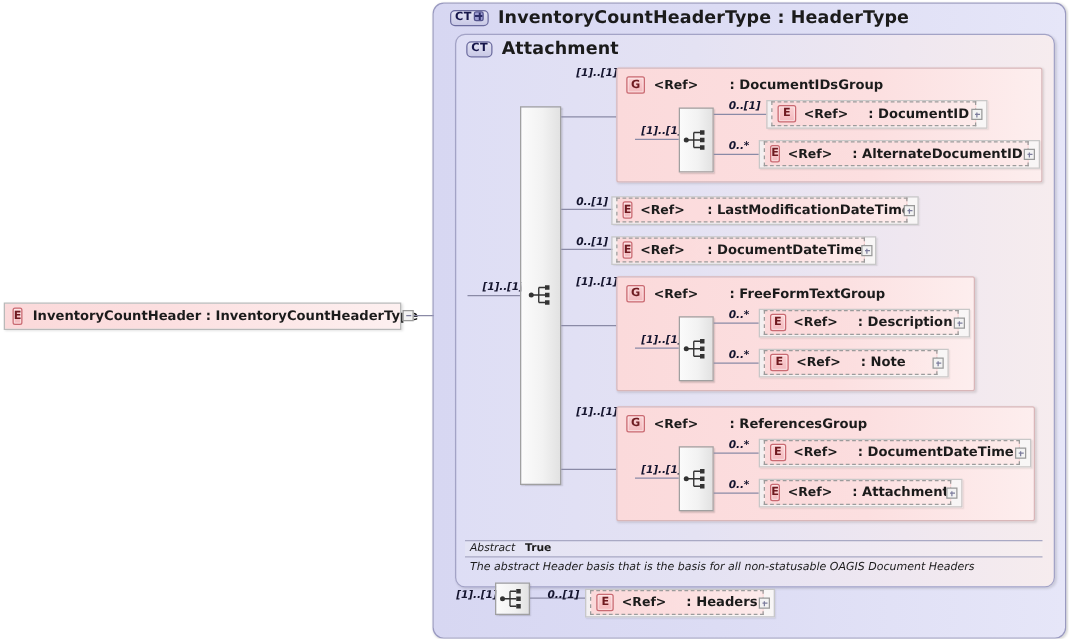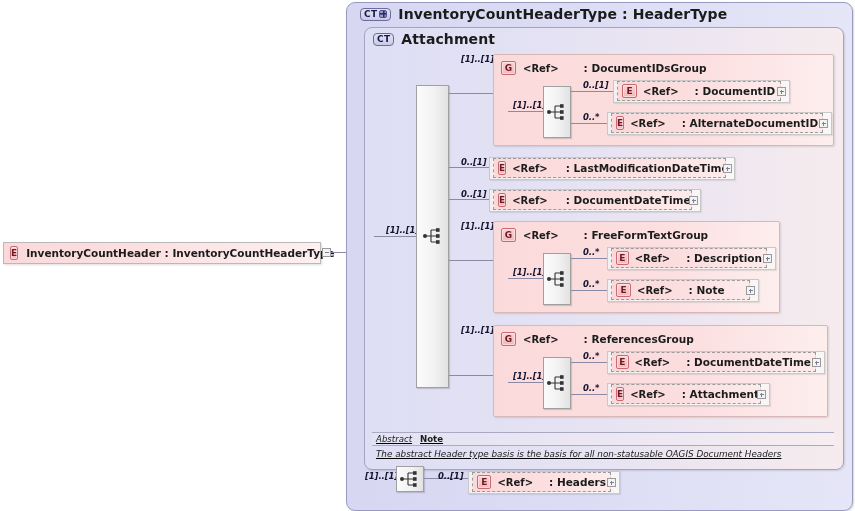--- a/index.html
+++ b/index.html
@@ -109,21 +109,21 @@
   #root-el{
     left:3px;top:242px;width:318px;height:22px;box-sizing:border-box;
     border:1px solid #b9b9b9;
     background:linear-gradient(to right,#fbd9da 0%,#fcdfe0 40%,#fdf0f0 100%);
     display:flex;align-items:center;padding-left:6px;
     box-shadow:1px 1px 2px rgba(0,0,0,.13);
   }
   #root-el .rlabel{font-size:10.5px;font-weight:bold;color:#1b1b1b;margin-left:8px;white-space:nowrap;}
 
   
-  .proprow{position:absolute;box-sizing:border-box;text-decoration:underline;}
+  .proprow{position:absolute;box-sizing:border-box;}
   .prop-abstract{left:372px;top:432px;width:462px;height:14px;
       border-top:1px solid #a9a9c4;border-bottom:1px solid #a9a9c4;
       background:linear-gradient(to right,#e3e3f4,#efe9f2 70%,#f6eeef);
       display:flex;align-items:center;}
   .prop-abstract .k{font-size:8.6px;font-style:italic;color:#1b1b1b;margin-left:4px;width:44px;}
   .prop-abstract .v{font-size:8.6px;font-weight:bold;color:#1b1b1b;}
   .prop-doc{left:372px;top:446px;width:462px;height:16px;display:flex;align-items:center;}
   .prop-doc .d{font-size:8.8px;font-style:italic;color:#1b1b1b;margin-left:4px;}
 </style>
 </head>
@@ -302,24 +302,24 @@
 <div class="shell" style="left:607px;top:383px;width:163px;height:23px;"></div>
 <div class="node dashed" style="left:611px;top:384px;width:150px;">
   <span class="lbadge">E</span>
   <span class="nref">&lt;Ref&gt;</span>
   <span class="ntype" style="margin-left:16px;">: Attachment</span>
 </div>
 <div class="expbox abs" style="left:757px;top:390px;"></div>
 
 <div class="prop-abstract proprow">
   <span class="k">Abstract</span>
-  <span class="v">Note</span>
+  <span class="v">True</span>
 </div>
 <div class="prop-doc proprow">
-  <span class="d">The abstract Header type basis is the basis for all non-statusable OAGIS Document Headers</span>
+  <span class="d">The abstract Header basis that is the basis for all non-statusable OAGIS Document Headers</span>
 </div>
 
 <div class="card abs" style="left:365px;top:471px;">[1]..[1]</div>
 <div class="seqbox abs" style="left:396px;top:466px;width:28px;height:26px;"></div>
 <svg class="seqico abs" style="left:399px;top:469px;" viewBox="0 0 22 20">
   <path d="M4 10 H9 M9 4 V16 M9 4 H14 M9 10 H14 M9 16 H14" stroke="#333" stroke-width="1.1" fill="none"></path>
   <circle cx="3" cy="10" r="2" fill="#333"></circle>
   <rect x="14" y="2.2" width="3.6" height="3.6" fill="#333"></rect>
   <rect x="14" y="8.2" width="3.6" height="3.6" fill="#333"></rect>
   <rect x="14" y="14.2" width="3.6" height="3.6" fill="#333"></rect>

